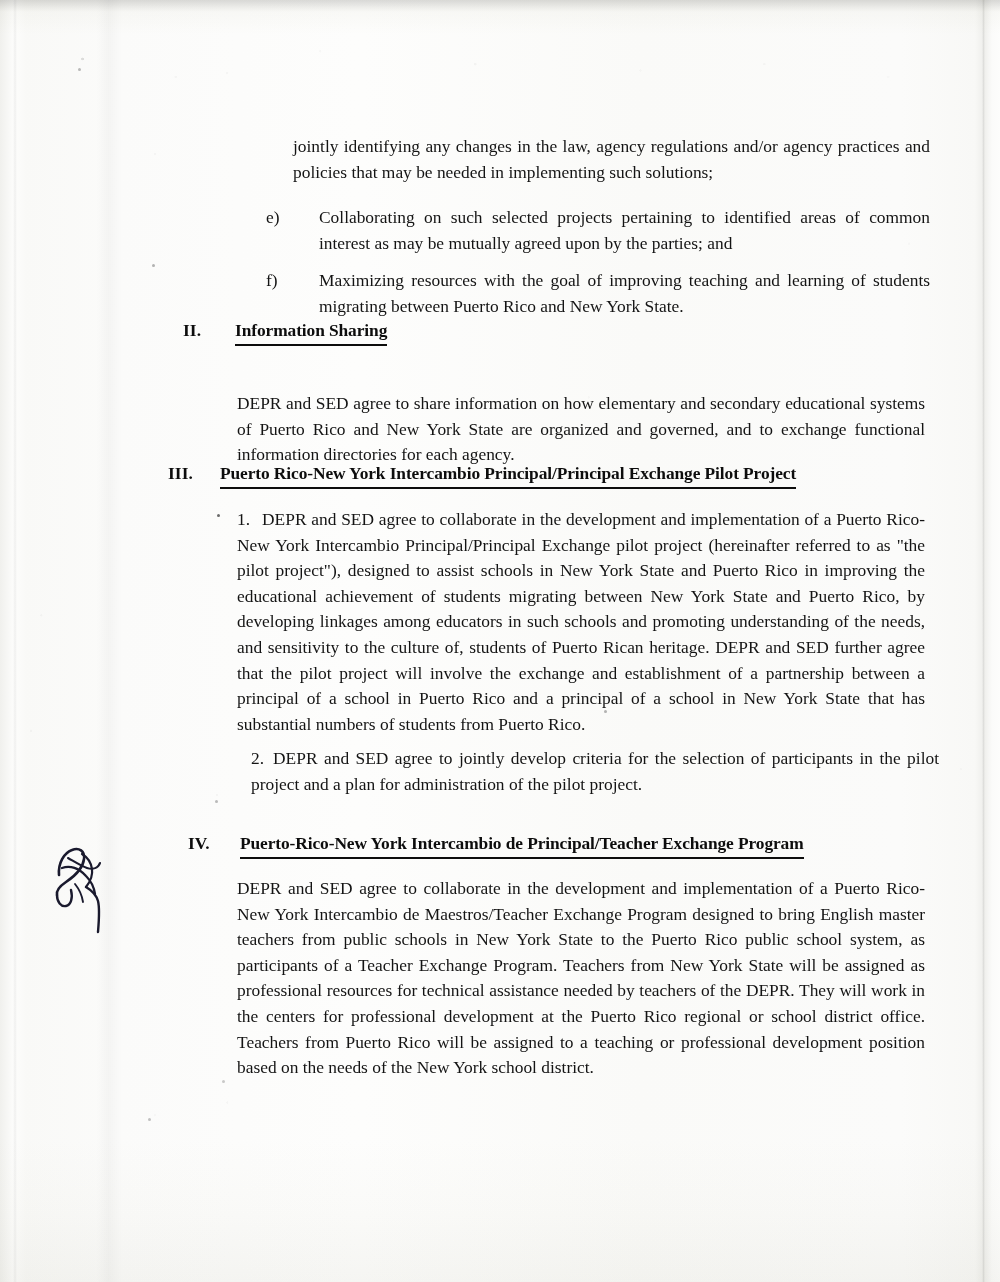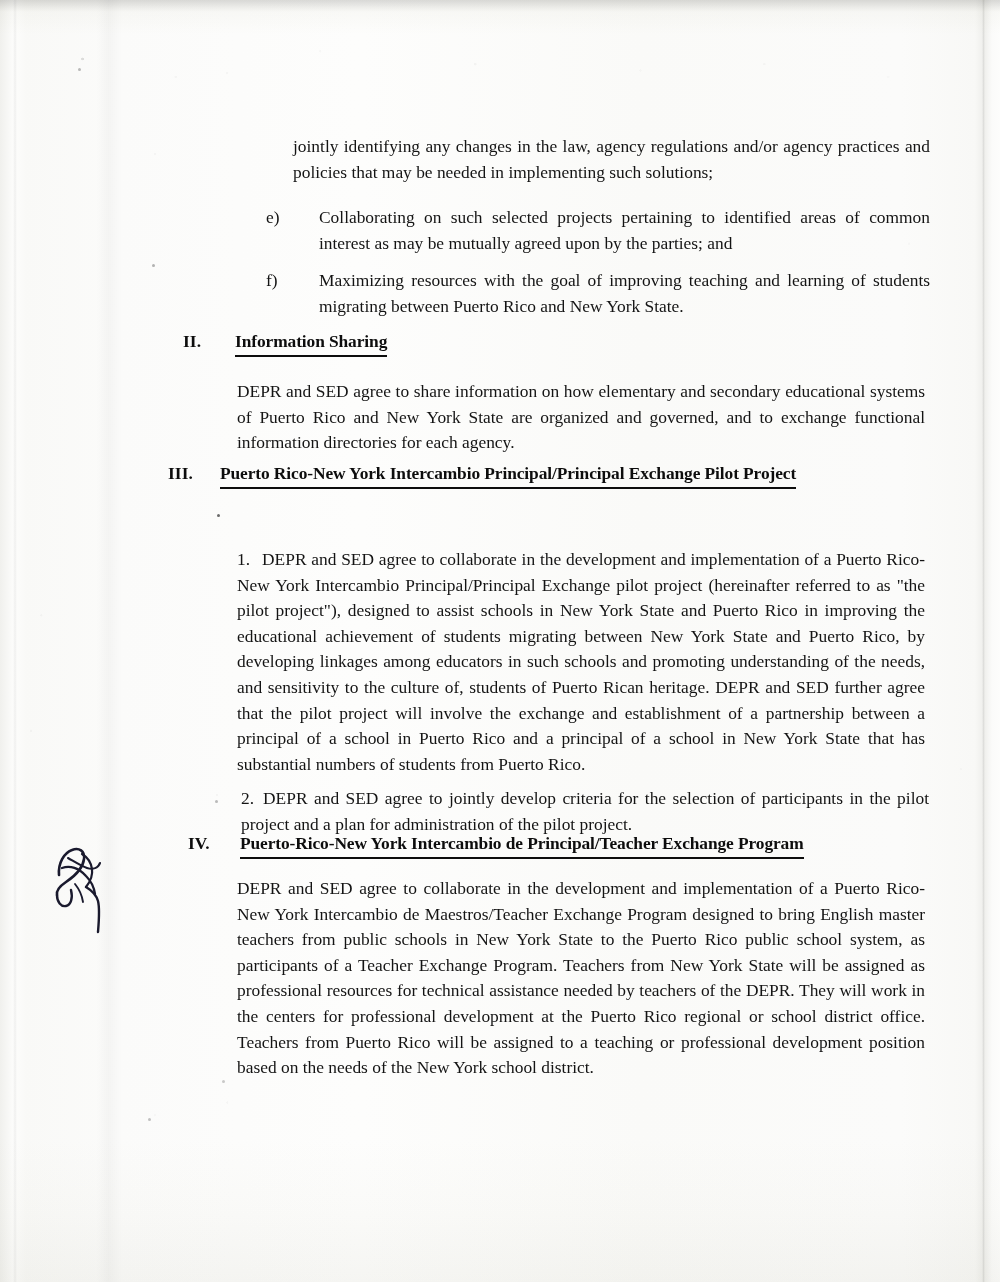--- a/index.html
+++ b/index.html
@@ -145,21 +145,20 @@
   }
 
   
   .numbered {
     position: absolute;
     text-align: justify;
     text-justify: inter-word;
     font-size: 17.4px;
     line-height: 25.6px;
     color: #141414;
-    margin-top: 40px;
   }
 
   .stray-dot {
     position: absolute;
     width: 3px; height: 3px;
     border-radius: 50%;
     background: #6a6a6a;
     pointer-events: none;
   }
 
@@ -185,39 +184,39 @@
     <div class="list-item" style="left:266px; top:205px; width:664px;">
       <span class="marker">e)</span>
       <span class="item-text">Collaborating on such selected projects pertaining to identified areas of common interest as may be mutually agreed upon by the parties; and</span>
     </div>
 
     <div class="list-item" style="left:266px; top:268px; width:664px;">
       <span class="marker">f)</span>
       <span class="item-text">Maximizing resources with the goal of improving teaching and learning of students migrating between Puerto Rico and New York State.</span>
     </div>
 
-    <div class="section-head" style="left:183px; top:329px;">
+    <div class="section-head" style="left:183px; top:318px;">
       <span class="numeral">II.</span>
       <span class="head-title">Information Sharing</span>
     </div>
 
-    <div class="para" style="left:237px; top:379px; width:688px;">DEPR and SED agree to share information on how elementary and secondary educational systems of Puerto Rico and New York State are organized and governed, and to exchange functional information directories for each agency.</div>
+    <div class="para" style="left:237px; top:391px; width:688px;">DEPR and SED agree to share information on how elementary and secondary educational systems of Puerto Rico and New York State are organized and governed, and to exchange functional information directories for each agency.</div>
 
     <div class="section-head" style="left:168px; top:461px;">
       <span class="numeral">III.</span>
       <span class="head-title">Puerto Rico-New York Intercambio Principal/Principal Exchange Pilot Project</span>
     </div>
 
     <span class="stray-dot" style="left:217px; top:514px;"></span>
 
     <div class="numbered" style="left:237px; top:507px; width:688px;">
       <span style="margin-right:12px;">1.</span><span>DEPR and SED agree to collaborate in the development and implementation of a Puerto Rico-New York Intercambio Principal/Principal Exchange pilot project (hereinafter referred to as "the pilot project"), designed to assist schools in New York State and Puerto Rico in improving the educational achievement of students migrating between New York State and Puerto Rico, by developing linkages among educators in such schools and promoting understanding of the needs, and sensitivity to the culture of, students of Puerto Rican heritage.  DEPR and SED further agree that the pilot project will involve the exchange and establishment of a partnership between a principal of a school in Puerto Rico and a principal of a school in New York State that has substantial numbers of students from Puerto Rico.</span>
     </div>
 
-    <div class="numbered" style="left:241px; top:746px; width:688px;">
+    <div class="numbered" style="left:251px; top:746px; width:688px;">
       <span style="margin-right:9px;">2.</span><span>DEPR and SED agree to jointly develop criteria for the selection of participants in the pilot project and a plan for administration of the pilot project.</span>
     </div>
 
     <div class="section-head" style="left:188px; top:831px;">
       <span class="numeral">IV.</span>
       <span class="head-title">Puerto-Rico-New York Intercambio de Principal/Teacher Exchange Program</span>
     </div>
 
     <div class="para" style="left:237px; top:876px; width:688px;">DEPR and SED agree to collaborate in the development and implementation of a Puerto Rico-New York Intercambio de Maestros/Teacher Exchange Program designed to bring English master teachers from public schools in New York State to the Puerto Rico public school system, as participants of a Teacher Exchange Program.  Teachers from New York State will be assigned as professional resources for technical assistance needed by teachers of the DEPR.  They will work in the centers for professional development at the Puerto Rico regional or school district office. Teachers from Puerto Rico will be assigned to a teaching or professional development position based on the needs of the New York school district.</div>
 

